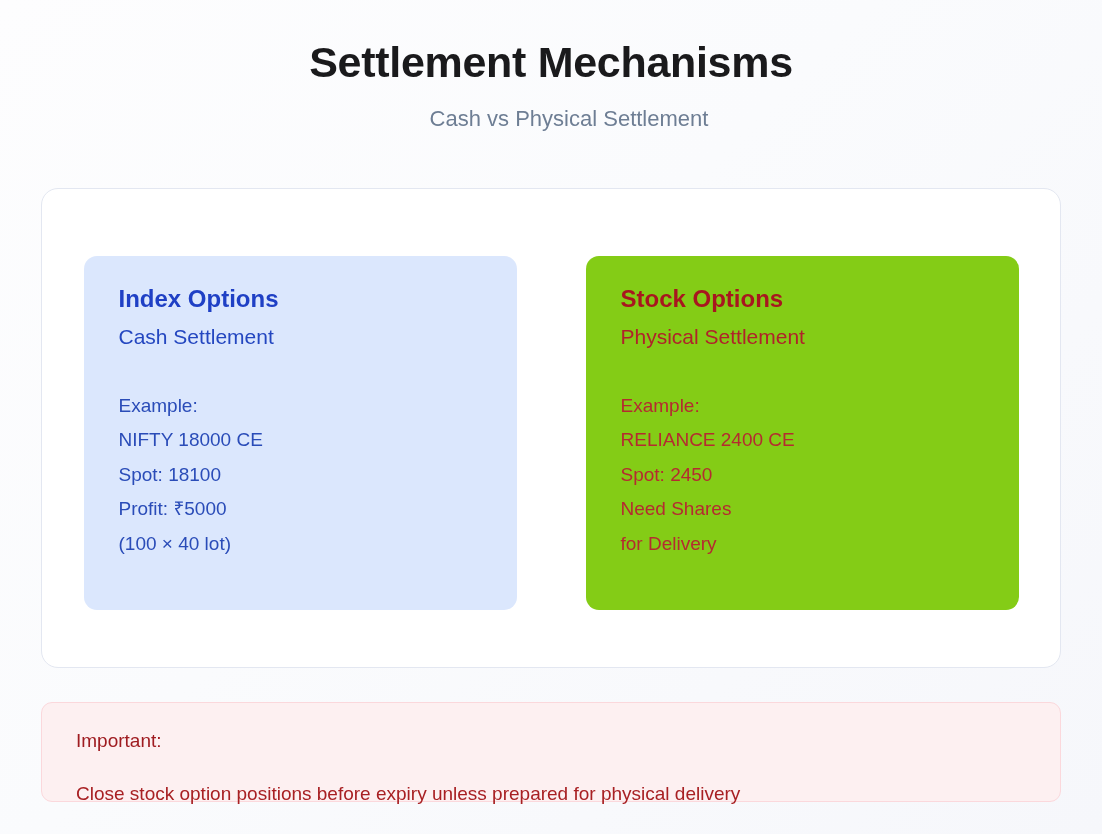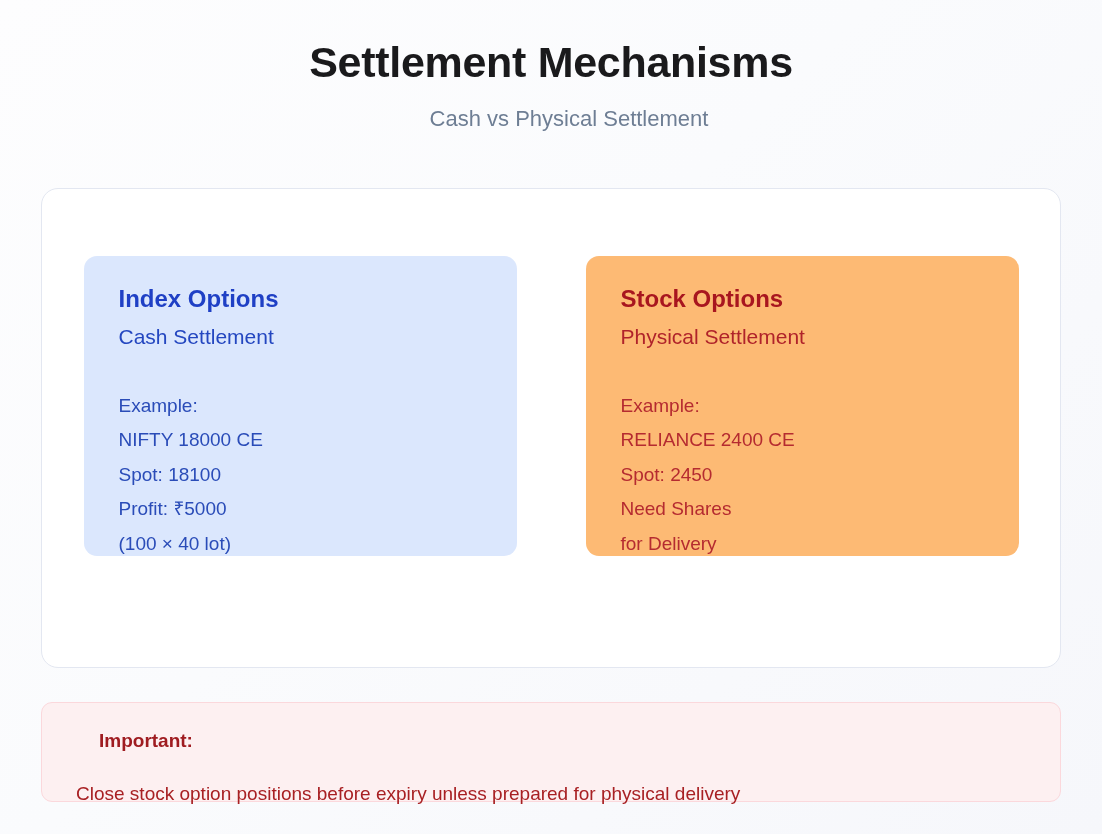--- a/index.html
+++ b/index.html
@@ -62,27 +62,27 @@
     flex-direction: row;
     align-items: flex-start;
     justify-content: center;
     gap: 69px;
     padding-top: 67px;
   }
 
   
   .settle-card {
     width: 433px;
-    height: 300px;
+    height: 354px;
     border-radius: 13px;
     padding: 29px 0 0 35px;
   }
 
   .settle-card.blue  { background: #dbe7fd; }
-  .settle-card.red   { background: #fdba74; }
+  .settle-card.red   { background: #84cc16; }
 
   .card-title {
     font-size: 24px;
     font-weight: bold;
     line-height: 1.2;
     margin-bottom: 10px;
   }
 
   .card-subtitle {
     font-size: 21px;
@@ -116,24 +116,23 @@
     width: 1020px;
     height: 100px;
     background: #fdf0f1;
     border: 1px solid #fbd8dc;
     border-radius: 11px;
     padding: 24px 0 0 34px;
   }
 
   .important-label {
     font-size: 19px;
-    font-weight: bold;
+    font-weight: normal;
     color: #9f1c21;
     line-height: 1.45;
-    margin-left: 23px;
   }
 
   .important-text {
     font-size: 19px;
     font-weight: normal;
     color: #a82023;
     line-height: 1.45;
     margin-top: 25px;
   }
 </style>

